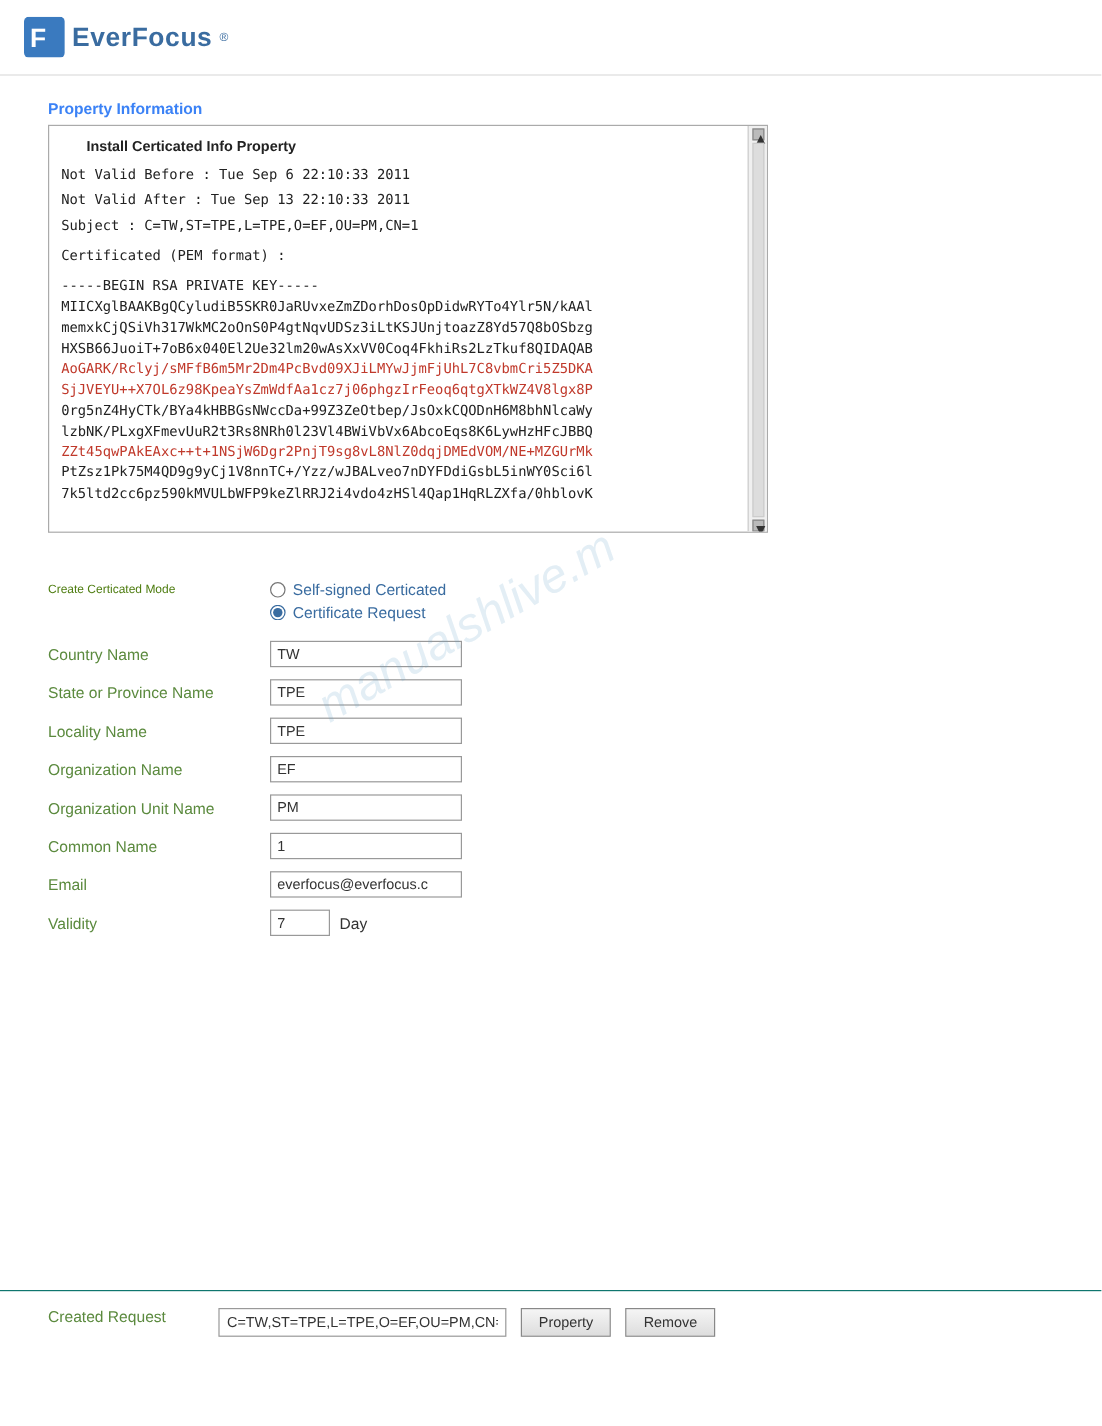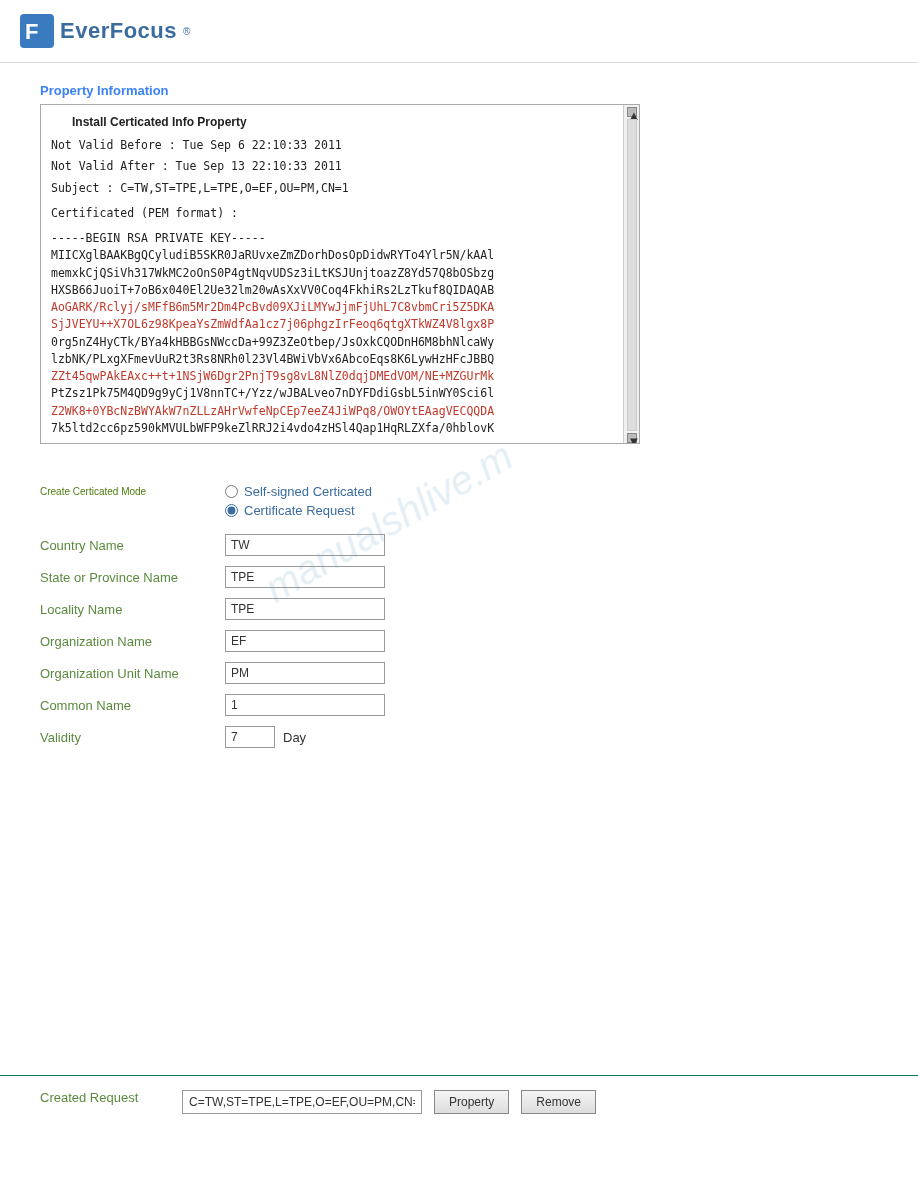--- a/index.html
+++ b/index.html
@@ -225,21 +225,20 @@
           <div>-----BEGIN RSA PRIVATE KEY-----</div>
           <div>MIICXglBAAKBgQCyludiB5SKR0JaRUvxeZmZDorhDosOpDidwRYTo4Ylr5N/kAAl</div>
           <div>memxkCjQSiVh317WkMC2oOnS0P4gtNqvUDSz3iLtKSJUnjtoazZ8Yd57Q8bOSbzg</div>
           <div>HXSB66JuoiT+7oB6x040El2Ue32lm20wAsXxVV0Coq4FkhiRs2LzTkuf8QIDAQAB</div>
           <div style="color:#c0392b;">AoGARK/Rclyj/sMFfB6m5Mr2Dm4PcBvd09XJiLMYwJjmFjUhL7C8vbmCri5Z5DKA</div>
           <div style="color:#c0392b;">SjJVEYU++X7OL6z98KpeaYsZmWdfAa1cz7j06phgzIrFeoq6qtgXTkWZ4V8lgx8P</div>
           <div>0rg5nZ4HyCTk/BYa4kHBBGsNWccDa+99Z3ZeOtbep/JsOxkCQODnH6M8bhNlcaWy</div>
           <div>lzbNK/PLxgXFmevUuR2t3Rs8NRh0l23Vl4BWiVbVx6AbcoEqs8K6LywHzHFcJBBQ</div>
           <div style="color:#c0392b;">ZZt45qwPAkEAxc++t+1NSjW6Dgr2PnjT9sg8vL8NlZ0dqjDMEdVOM/NE+MZGUrMk</div>
           <div>PtZsz1Pk75M4QD9g9yCj1V8nnTC+/Yzz/wJBALveo7nDYFDdiGsbL5inWY0Sci6l</div>
-          <div style="color:#c0392b;">Z2WK8+0YBcNzBWYAkW7nZLLzAHrVwfeNpCEp7eeZ4JiWPq8/OWOYtEAagVECQQDA</div>
           <div>7k5ltd2cc6pz590kMVULbWFP9keZlRRJ2i4vdo4zHSl4Qap1HqRLZXfa/0hblovK</div>
         </div>
 
         <div style="position:absolute; right:0; top:0; width:16px; height:100%; background:#f0f0f0; border-left:1px solid #ccc; display:flex; flex-direction:column; align-items:center; padding-top:2px;">
           <div style="width:10px; height:10px; background:#bbb; border:1px solid #888; cursor:pointer;">▲</div>
           <div style="flex:1; width:10px; margin:2px 0; background:#ddd; border:1px solid #ccc;"></div>
           <div style="width:10px; height:10px; background:#bbb; border:1px solid #888; cursor:pointer;">▼</div>
         </div>
       </div>
     </div>
@@ -283,20 +282,24 @@
       <div class="form-row">
         <div class="form-label">Organization Unit Name</div>
         <input class="form-input" type="text" value="PM" style="">
       </div>
 
       <div class="form-row">
         <div class="form-label">Common Name</div>
         <input class="form-input" type="text" value="1" style="">
       </div>
 
+      <div class="form-row">
+        <div class="form-label">Email</div>
+        <input class="form-input" type="text" value="everfocus@everfocus.c" style="">
+      </div>
 
       <div class="form-row validity-row">
         <div class="form-label">Validity</div>
         <input class="validity-input" type="text" value="7" style="">
         <span class="validity-unit">Day</span>
       </div>
     </div>
 
   </div>
 

